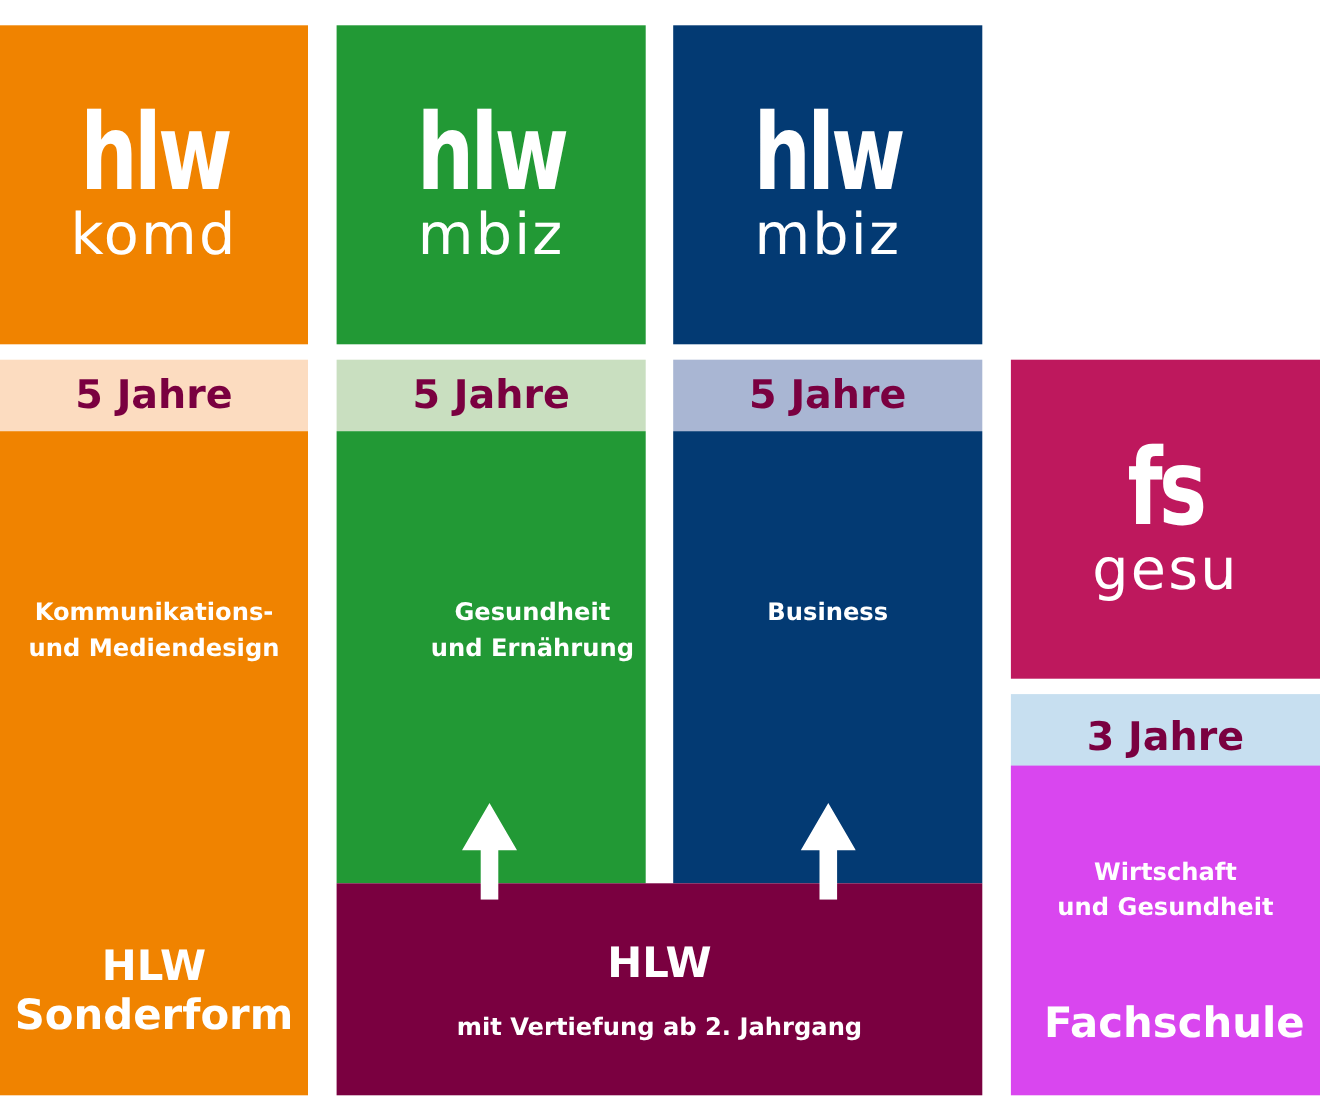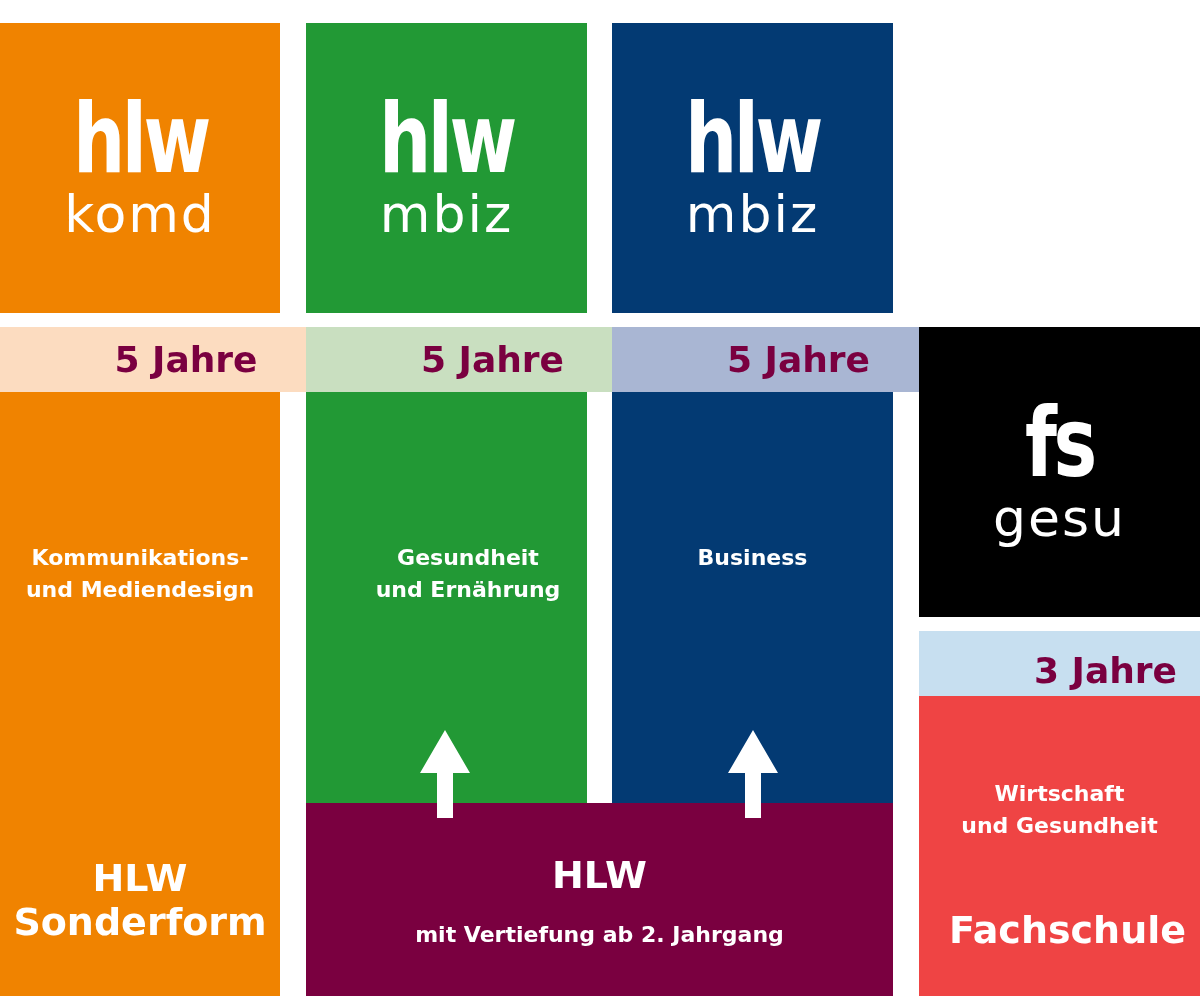--- a/index.html
+++ b/index.html
@@ -1,21 +1,21 @@
 <!DOCTYPE html>
 <html><head>
 <meta charset="utf-8">
 <style>
   html,body{margin:0;padding:0;background:#fff;}
   body{width:1200px;height:996px;position:relative;overflow:hidden;font-family:"DejaVu Sans","Liberation Sans",sans-serif;}
   .abs{position:absolute;}
   .logo{display:flex;flex-direction:column;align-items:center;justify-content:center;color:#fff;}
   .logo .big{font-family:"DejaVu Sans Condensed","DejaVu Sans",sans-serif;font-weight:bold;font-size:96px;line-height:90px;letter-spacing:-4px;transform:scaleX(0.85);}
   .logo .small{font-family:"DejaVu Sans",sans-serif;font-size:52px;line-height:56px;letter-spacing:2px;margin-top:2px;}
-  .band{display:flex;align-items:center;justify-content:center;color:#7a0040;font-weight:bold;font-size:36px;font-family:"DejaVu Sans",sans-serif;padding-left:46px;}
+  .band{display:flex;align-items:center;justify-content:center;color:#7a0040;font-weight:bold;font-size:36px;font-family:"DejaVu Sans",sans-serif;}
   .desc{color:#fff;font-weight:bold;font-size:22px;line-height:32px;text-align:center;}
   .title{color:#fff;font-weight:bold;font-size:38px;line-height:44px;text-align:center;}
 </style>
 </head>
 <body>
 
 <div class="abs logo" style="left:0;top:23px;width:280px;height:290px;background:#f08300;">
   <div class="big">hlw</div>
   <div class="small">komd</div>
 </div>
@@ -34,21 +34,21 @@
 </div>
 
 <div class="abs logo" style="left:306px;top:23px;width:281px;height:290px;background:#229935;">
   <div class="big">hlw</div>
   <div class="small">mbiz</div>
 </div>
 <div class="abs band" style="left:306px;top:327px;width:281px;height:65px;background:#c9dfc0;">
   <span>5 Jahre</span>
 </div>
 <div class="abs" style="left:306px;top:392px;width:281px;height:411px;background:#229935;">
-  <div class="abs desc" style="left:0;top:150px;width:324px;">
+  <div class="abs desc" style="left:16px;top:150px;width:324px;">
     <div>Gesundheit</div>
     <div>und Ernährung</div>
   </div>
 </div>
 
 <div class="abs logo" style="left:612px;top:23px;width:281px;height:290px;background:#033a73;">
   <div class="big">hlw</div>
   <div class="small">mbiz</div>
 </div>
 <div class="abs band" style="left:612px;top:327px;width:281px;height:65px;background:#a9b6d3;">
@@ -69,26 +69,26 @@
   <svg width="50" height="88" viewBox="0 0 50 88">
       <polygon points="25,0 50,43 33,43 33,88 17,88 17,43 0,43" fill="#fff"></polygon>
     </svg>
 </div>
 <div class="abs" style="left:728px;top:730px;width:50px;height:88px;">
   <svg width="50" height="88" viewBox="0 0 50 88">
       <polygon points="25,0 50,43 33,43 33,88 17,88 17,43 0,43" fill="#fff"></polygon>
     </svg>
 </div>
 
-<div class="abs logo" style="left:919px;top:327px;width:281px;height:290px;background:#000000;">
+<div class="abs logo" style="left:919px;top:327px;width:281px;height:290px;background:#be185d;">
   <div class="big">fs</div>
   <div class="small">gesu</div>
 </div>
 <div class="abs band" style="left:919px;top:631px;width:281px;height:79px;background:#c7dff0;">
   <span>3 Jahre</span>
 </div>
-<div class="abs" style="left:919px;top:696px;width:281px;height:300px;background:#ef4444;">
+<div class="abs" style="left:919px;top:696px;width:281px;height:300px;background:#d946ef;">
   <div class="abs desc" style="left:0;top:82px;width:281px;">
     <div>Wirtschaft</div>
     <div>und Gesundheit</div>
   </div>
   <div class="abs title" style="left:0;top:212px;width:297px;">Fachschule</div>
 </div>
 
 </body></html>

